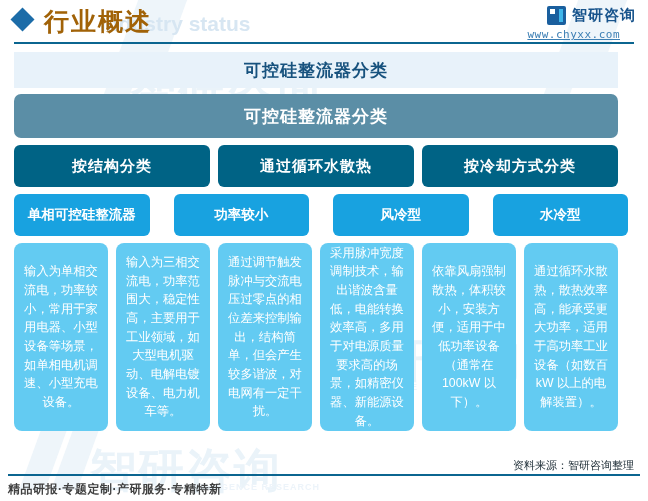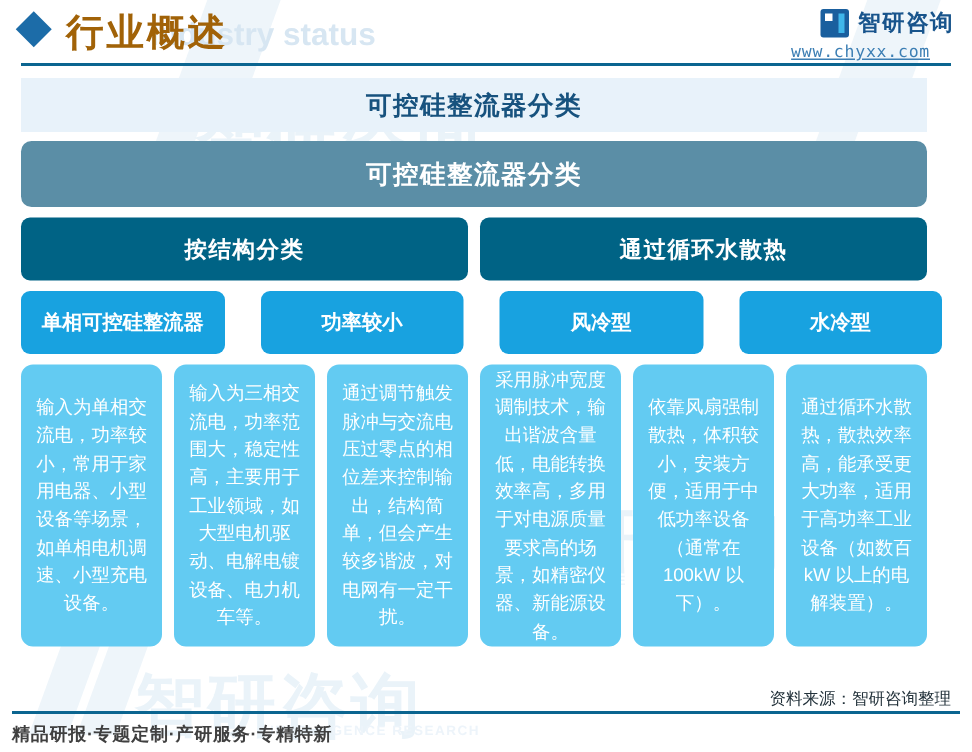--- a/index.html
+++ b/index.html
@@ -296,20 +296,21 @@
 
 <div class="chart">
 
   <div class="title-band">可控硅整流器分类</div>
 
   <div class="root-band">可控硅整流器分类</div>
 
   <div class="cat-row">
     <div class="cat-box">按结构分类</div>
     <div class="cat-box">通过循环水散热</div>
+    <div class="cat-box">按冷却方式分类</div>
   </div>
 
   <div class="sub-row">
     <div class="sub-box">单相可控硅整流器</div>
     <div class="sub-box">功率较小</div>
     <div class="sub-box">风冷型</div>
     <div class="sub-box">水冷型</div>
   </div>
 
   <div class="desc-row">

